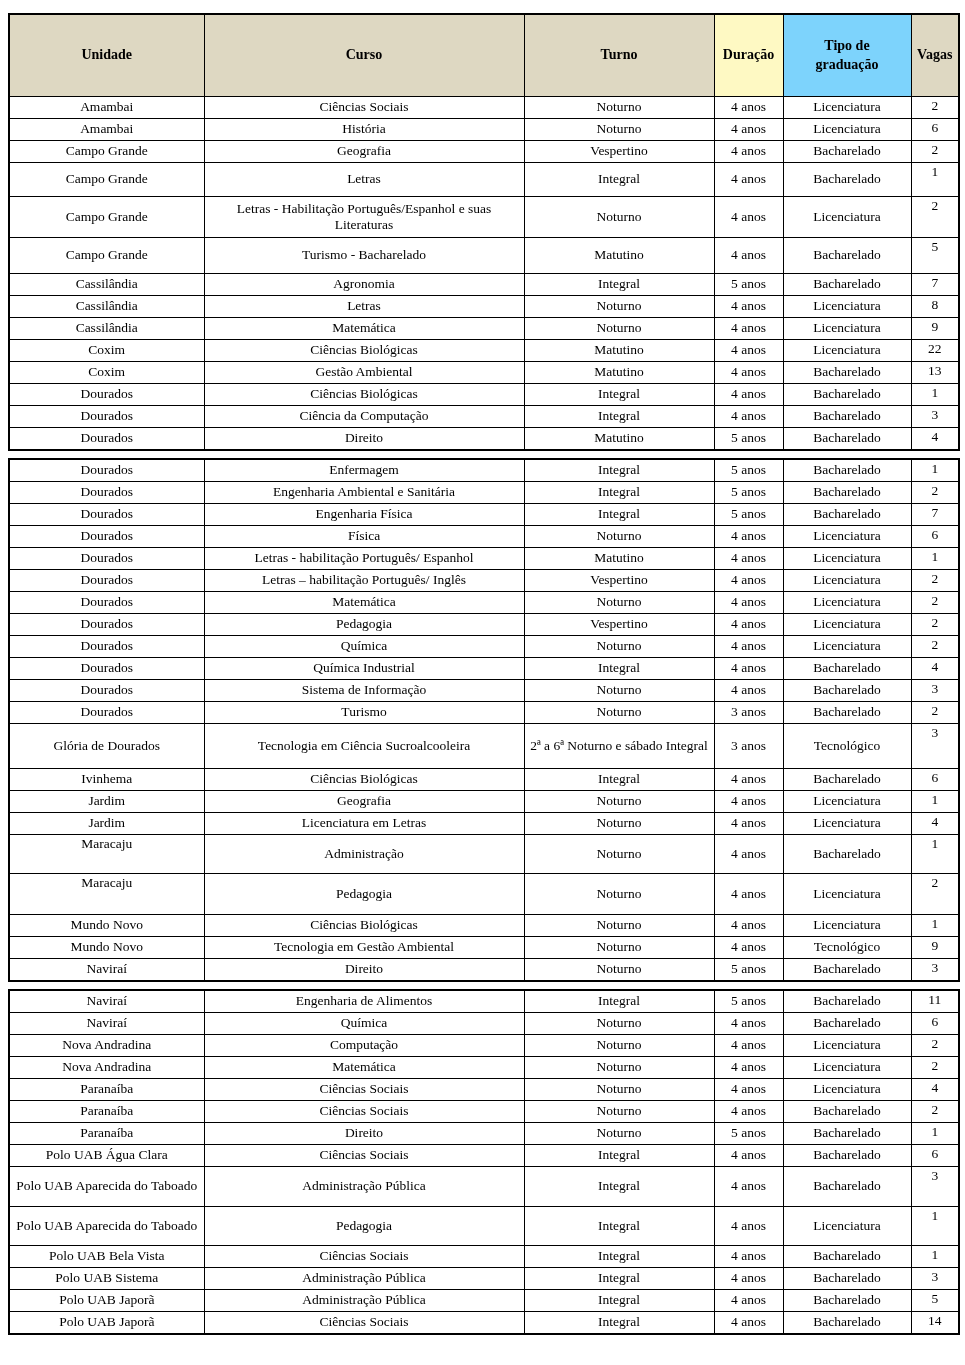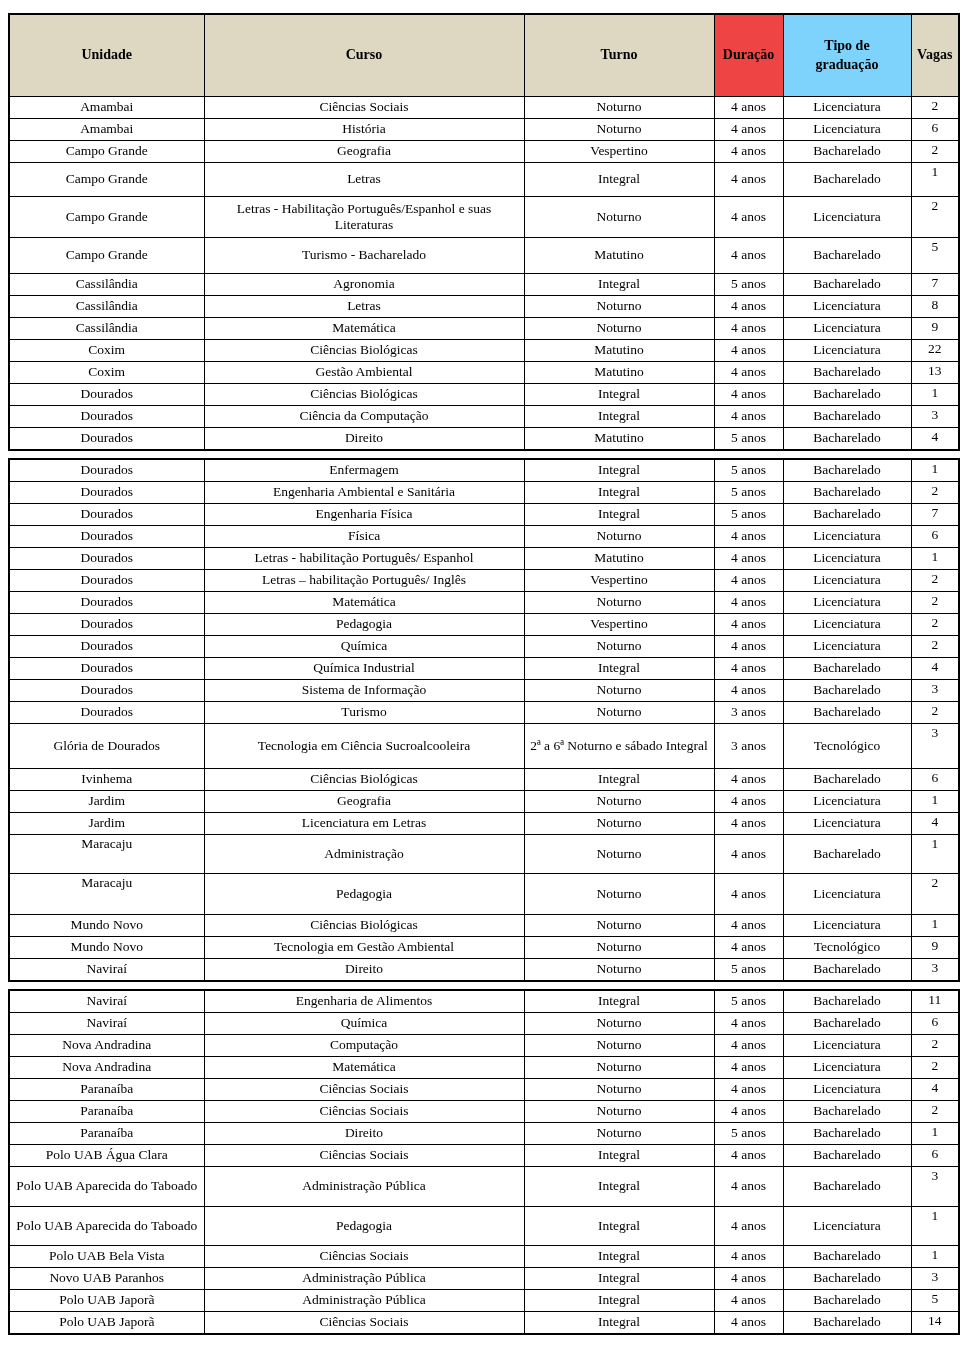--- a/index.html
+++ b/index.html
@@ -69,21 +69,21 @@
           <col style="width: 190px;">
           <col style="width: 69px;">
           <col style="width: 128px;">
           <col style="width: 48px;">
         </colgroup>
         <thead>
           <tr>
             <th style="background: rgb(222, 216, 194);">Unidade</th>
             <th style="background: rgb(222, 216, 194);">Curso</th>
             <th style="background: rgb(222, 216, 194);">Turno</th>
-            <th style="background: #ef4444;">Duração</th>
+            <th style="background: #fef9c3;">Duração</th>
             <th style="background: #7dd3fc;">Tipo de
 graduação</th>
             <th style="background: rgb(222, 216, 194);">Vagas</th>
           </tr>
         </thead>
         <tbody>
           <tr>
             <td>Amambai</td>
             <td>Ciências Sociais</td>
             <td>Noturno</td>
@@ -469,21 +469,21 @@
           </tr>
           <tr>
             <td>Polo UAB Bela Vista</td>
             <td>Ciências Sociais</td>
             <td>Integral</td>
             <td>4 anos</td>
             <td>Bacharelado</td>
             <td class="col-vagas">1</td>
           </tr>
           <tr>
-            <td>Novo UAB Paranhos</td>
+            <td>Polo UAB Sistema</td>
             <td>Administração Pública</td>
             <td>Integral</td>
             <td>4 anos</td>
             <td>Bacharelado</td>
             <td class="col-vagas">3</td>
           </tr>
           <tr>
             <td>Polo UAB Japorã</td>
             <td>Administração Pública</td>
             <td>Integral</td>

